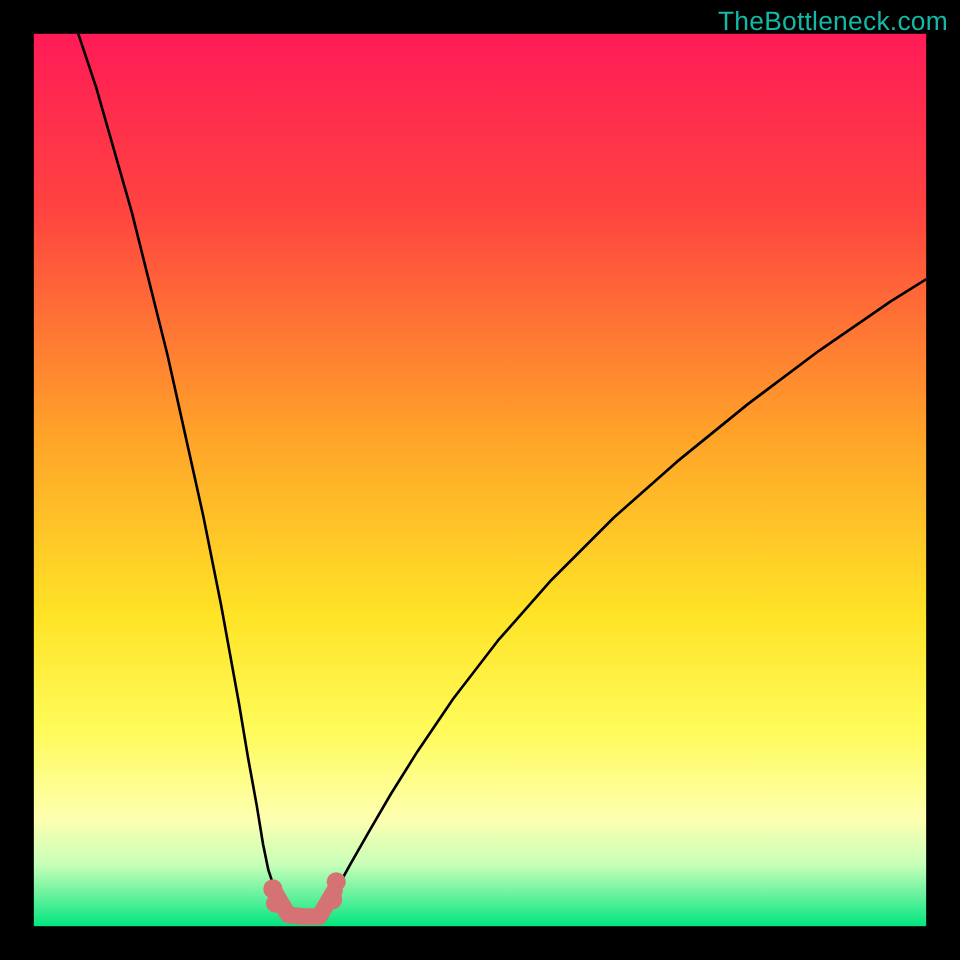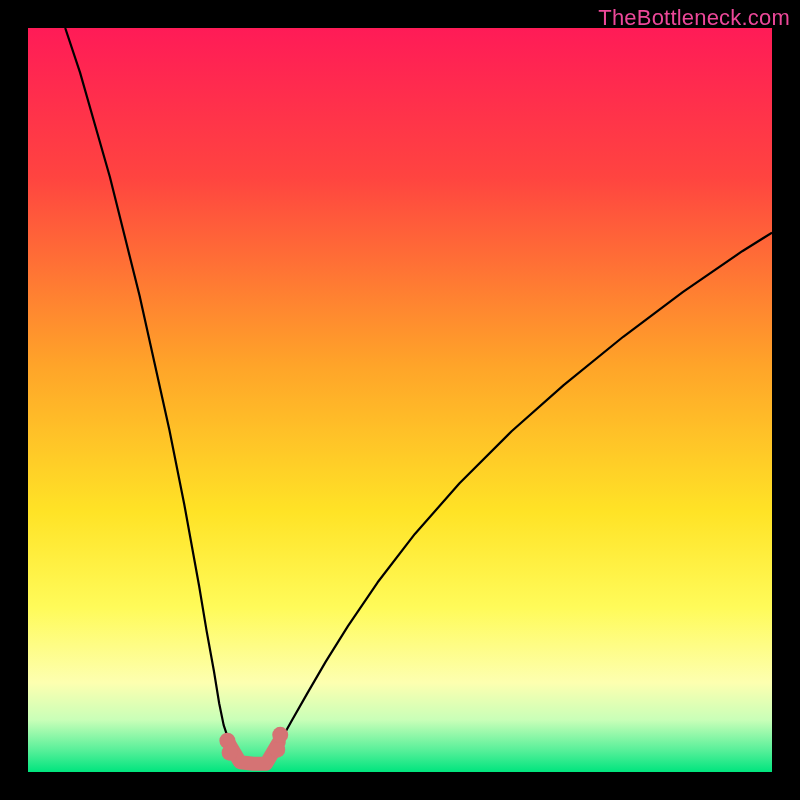--- a/index.html
+++ b/index.html
@@ -23,21 +23,21 @@
     position: absolute;
     left: 0;
     top: 0;
     width: 744px;
     height: 744px;
   }
   .watermark {
     position: absolute;
     top: 5px;
     right: 10px;
-    color: #ec4899;
+    color: #14b8a6;
     font-size: 22px;
     letter-spacing: 0.2px;
     font-family: Arial, sans-serif;
   }
   svg { display: block; }
 </style>
 </head>
 <body>
 
 <div class="frame">

